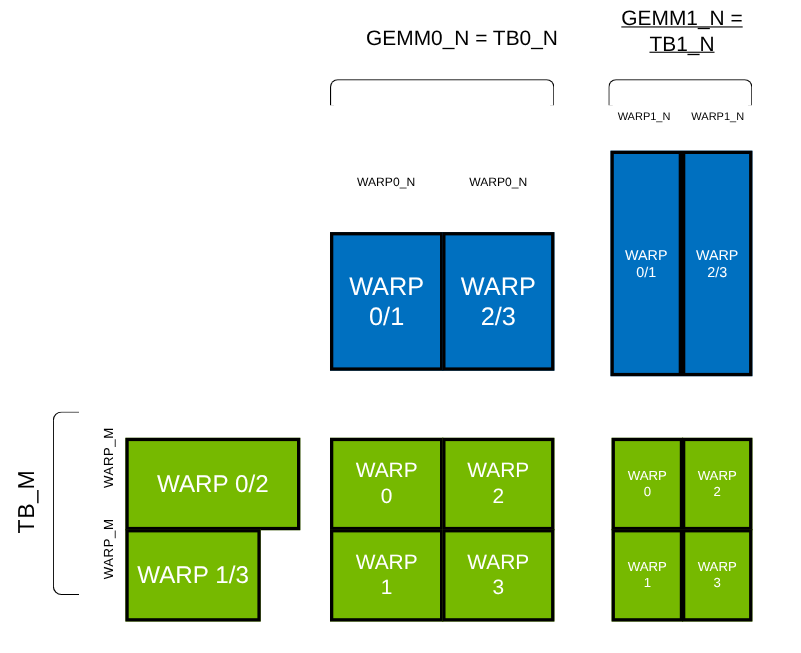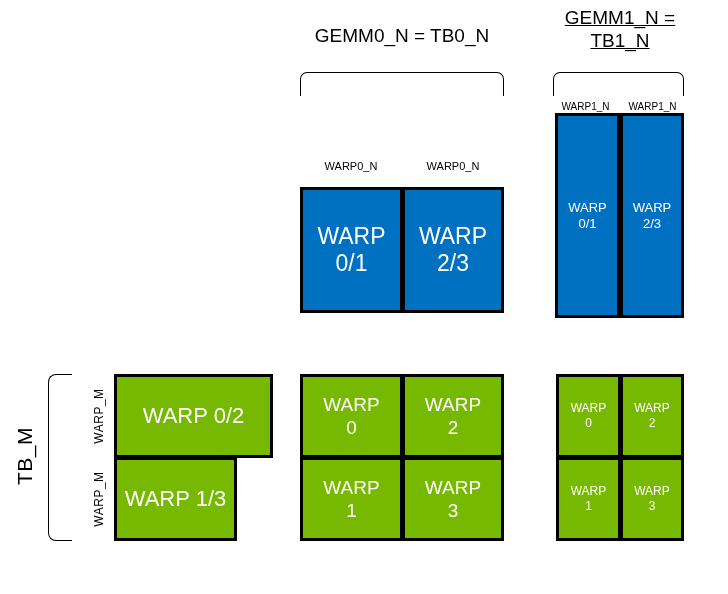--- a/index.html
+++ b/index.html
@@ -78,36 +78,37 @@
   .cell{
     box-sizing:border-box;
     border:3px solid #000000;
     color:#ffffff;
     display:flex;
     align-items:center;
     justify-content:center;
     text-align:center;
     white-space:pre-line;
     font-weight:400;
+    margin-top:24px;
   }
   .blue{background:#0070C0;}
   .green{background:#76B900;}
 
   .txt-xl{font-size:23px;line-height:27px;}
   .txt-lg{font-size:22px;line-height:26px;}
   .txt-md{font-size:19px;line-height:23px;}
   .txt-sm{font-size:13px;line-height:16px;}
   .txt-xs{font-size:12px;line-height:15px;}
 </style>
 </head>
 <body>
 
 <div class="stage">
 
-  <div class="abs heading" style="left:300px;top:24px;width:204px;">GEMM0_N = TB0_N</div>
+  <div class="abs heading" style="left:318px;top:24px;width:204px;">GEMM0_N = TB0_N</div>
 
   <div class="abs heading" style="left:550px;top:6px;width:140px;text-decoration:underline;">GEMM1_N =
 TB1_N</div>
 
   <div class="abs hbracket" style="left:300px;top:72px;width:204px;height:24px;"></div>
 
   <div class="abs hbracket" style="left:553px;top:72px;width:131px;height:24px;"></div>
 
   <div class="abs tinylabel" style="left:553px;top:101px;width:65px;">WARP1_N</div>
   <div class="abs tinylabel" style="left:620px;top:101px;width:65px;">WARP1_N</div>

